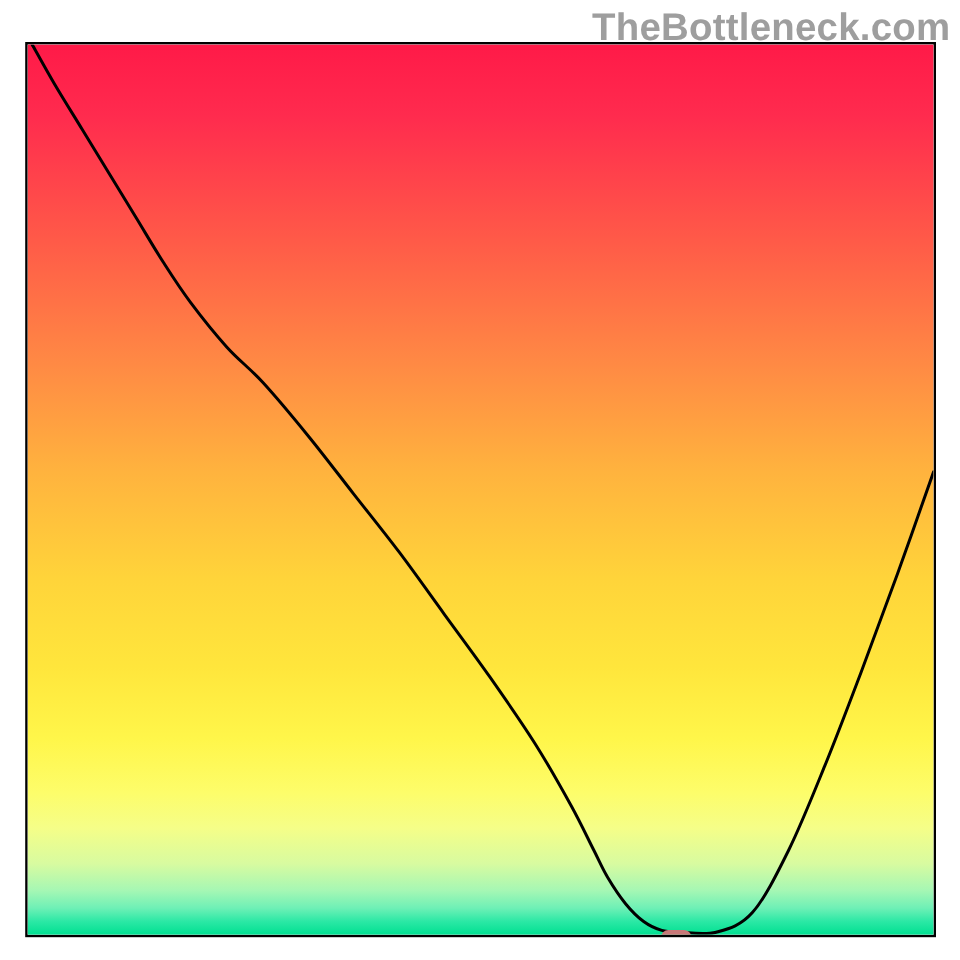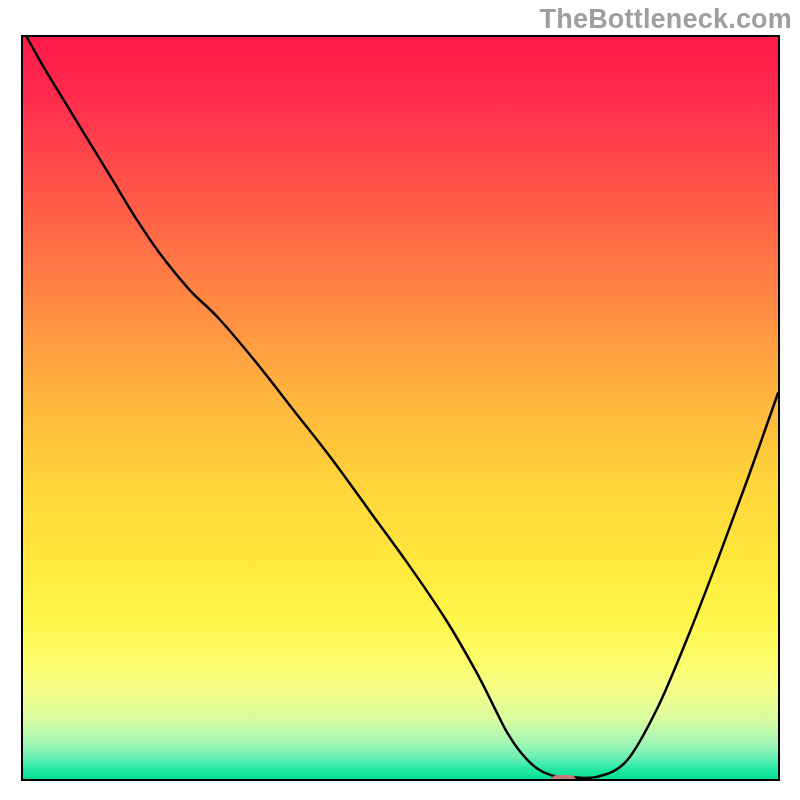--- a/index.html
+++ b/index.html
@@ -12,21 +12,21 @@
   }
   .wrap {
     position: relative;
     width: 800px;
     height: 800px;
   }
   .watermark {
     position: absolute;
     top: 4px;
     right: 8px;
-    font-size: 27px;
+    font-size: 32px;
     font-weight: 600;
     color: #9e9e9e;
     letter-spacing: 0.2px;
     z-index: 4;
   }
   .plot-box {
     position: absolute;
     left: 21px;
     top: 35px;
     width: 759px;   

